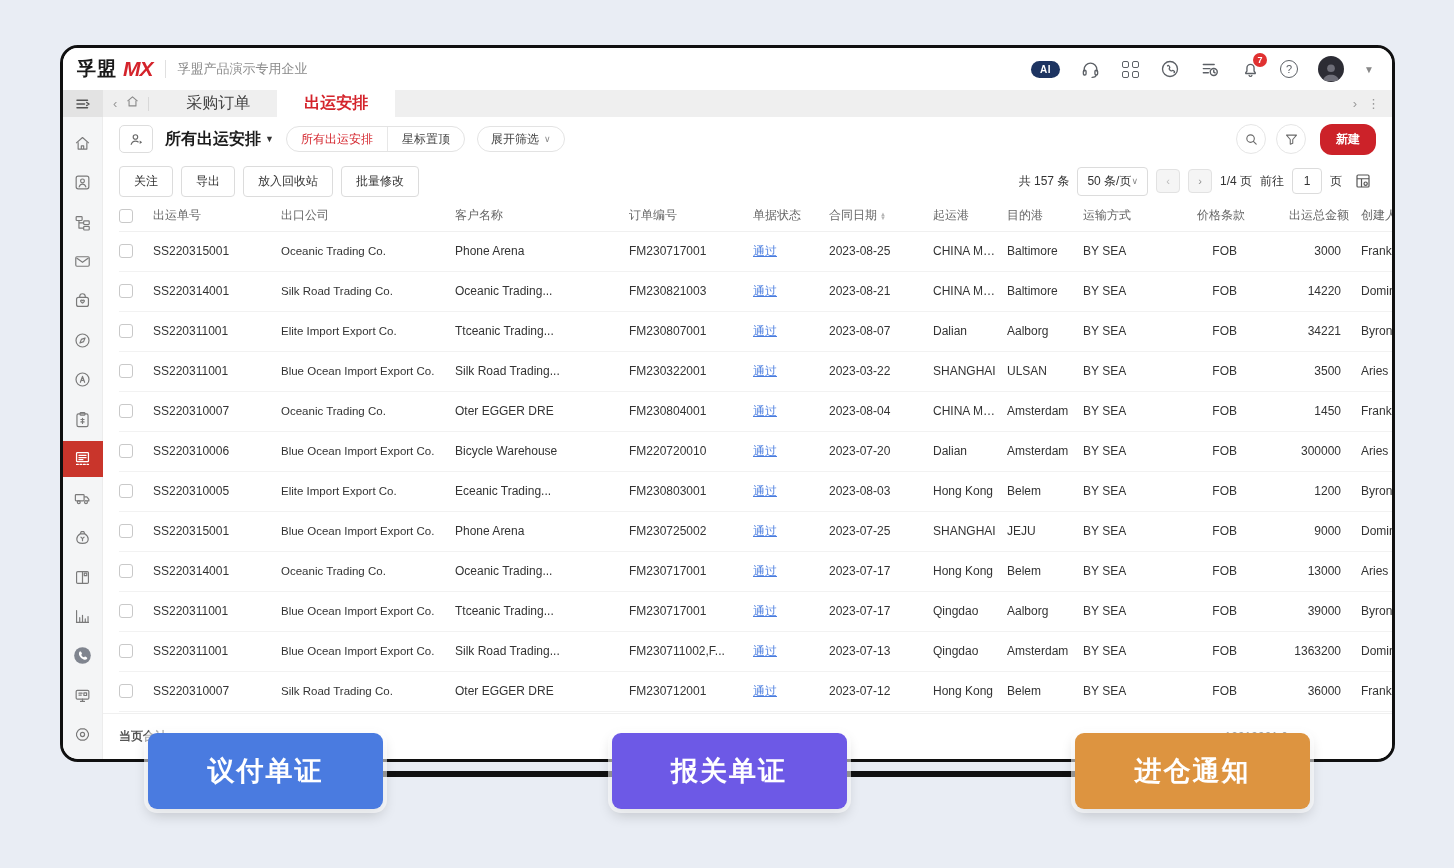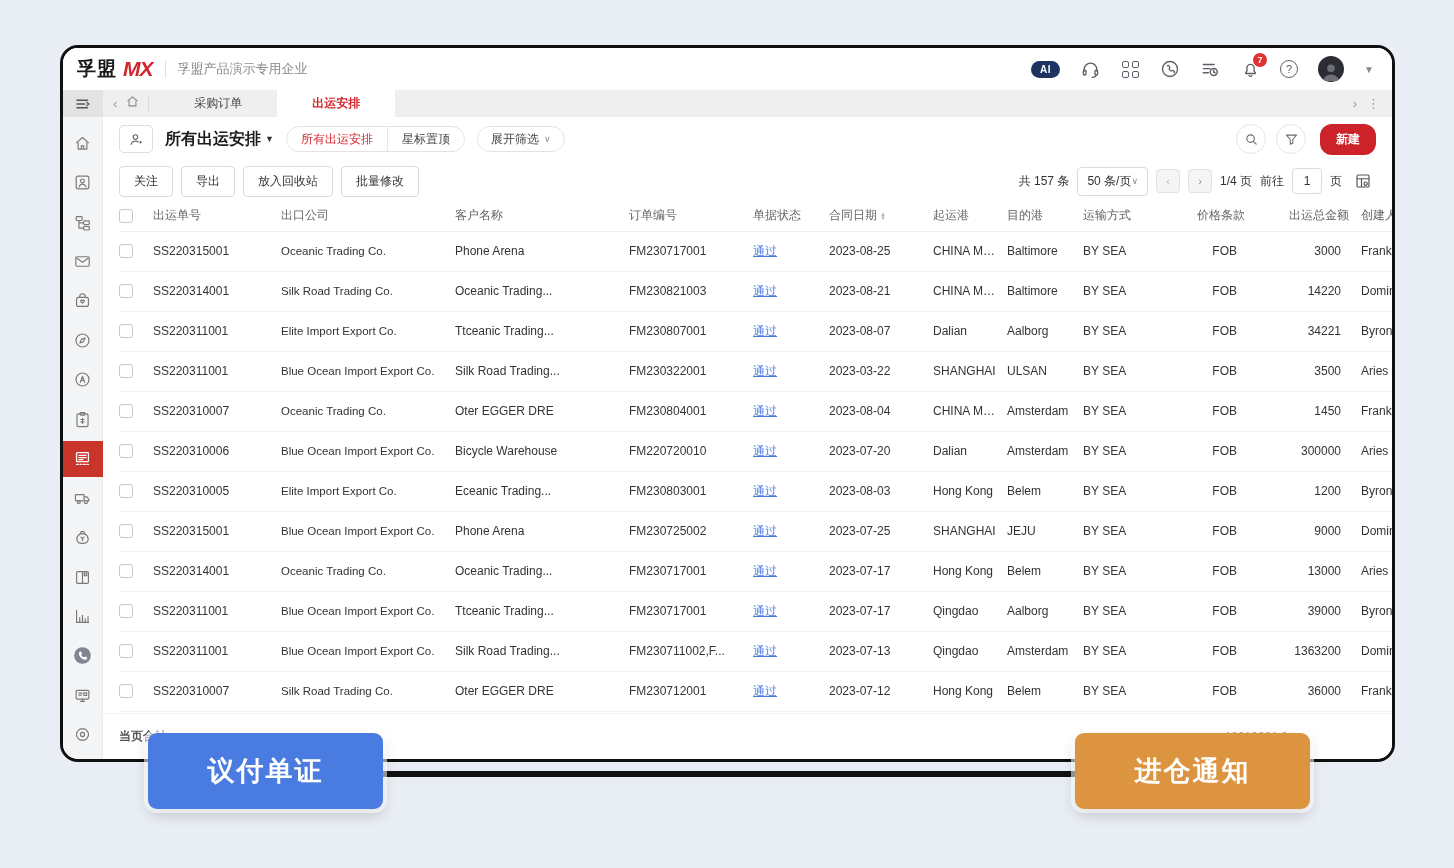--- a/index.html
+++ b/index.html
@@ -29,21 +29,21 @@
   .badge { position:absolute; top:-6px; right:-7px; background:#e03131; color:#fff; font-size:9px; min-width:14px; height:14px; border-radius:8px; display:flex; align-items:center; justify-content:center; padding:0 3px; font-weight:bold; }
   .help-circle { width:18px; height:18px; border:1.6px solid #5c6066; border-radius:50%; font-size:11px; display:flex; align-items:center; justify-content:center; color:#5c6066; }
   .avatar { width:26px; height:26px; border-radius:50%; background:#2c2c34; display:flex; align-items:flex-end; justify-content:center; overflow:hidden; }
   .avatar svg { display:block; }
   .chev-down { font-size:10px; color:#888; }
   
   .tabstrip { height:27px; background:#efefef; display:flex; align-items:stretch; flex:0 0 auto; }
   .burger-box { width:40px; background:#e3e3e3; display:flex; align-items:center; justify-content:center; flex:0 0 auto; }
   .strip-nav { display:flex; align-items:center; gap:8px; padding:0 10px; color:#9a9a9a; }
   .strip-nav .vdiv { width:1px; height:14px; background:#d8d8d8; }
-  .tab { min-width:118px; display:flex; align-items:center; justify-content:center; font-size:12px; color:#444; padding:0 18px; cursor:default; }
+  .tab { min-width:118px; display:flex; align-items:center; justify-content:center; font-size:16px; color:#444; padding:0 18px; cursor:default; }
   .tab.active { background:#fff; color:#d4232b; font-weight:bold; }
   .strip-right { margin-left:auto; display:flex; align-items:center; gap:10px; padding:0 12px; color:#9a9a9a; font-size:13px; }
   
   .bodyrow { flex:1; display:flex; min-height:0; }
   .sidebar { width:40px; background:#f4f5f6; border-right:1px solid #ececec; display:flex; flex-direction:column; align-items:center; padding:8px 0 6px; gap:3px; flex:0 0 auto; }
   .side-item { width:40px; height:37px; display:flex; align-items:center; justify-content:center; }
   .side-item.active { background:#c9352b; }
   .content { flex:1; display:flex; flex-direction:column; min-width:0; background:#fff; }
   
   .filterbar { height:44px; display:flex; align-items:center; padding:0 16px; gap:12px; flex:0 0 auto; }
@@ -575,15 +575,16 @@
       </div>
 
     </div>
   </div>
 </div>
 
 <div class="overlay">
   <div class="flowline"></div>
   <div class="flowbtns">
       <button class="flowbtn" style="background: rgb(74, 123, 224);">议付单证</button>
+      <button class="flowbtn" style="background: rgb(109, 89, 230);">报关单证</button>
       <button class="flowbtn" style="background: rgb(221, 148, 64);">进仓通知</button>
     </div>
 </div>
 
 </body></html>

